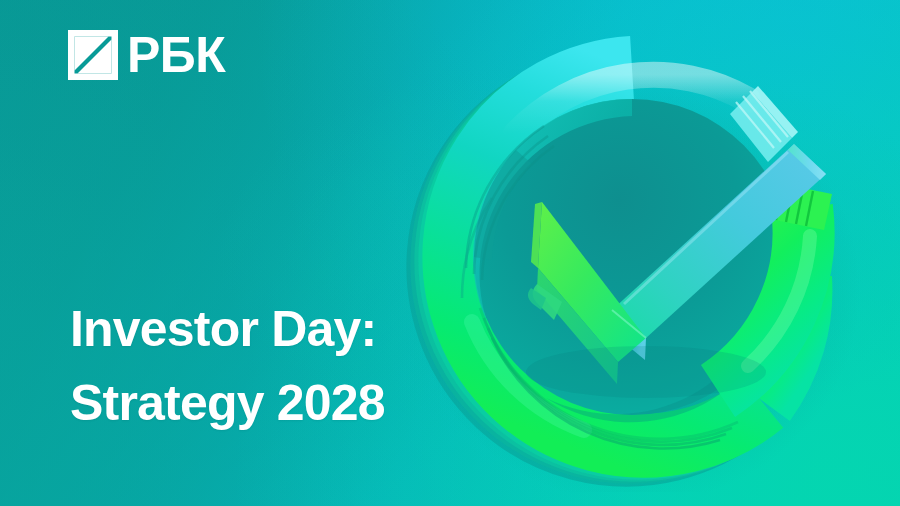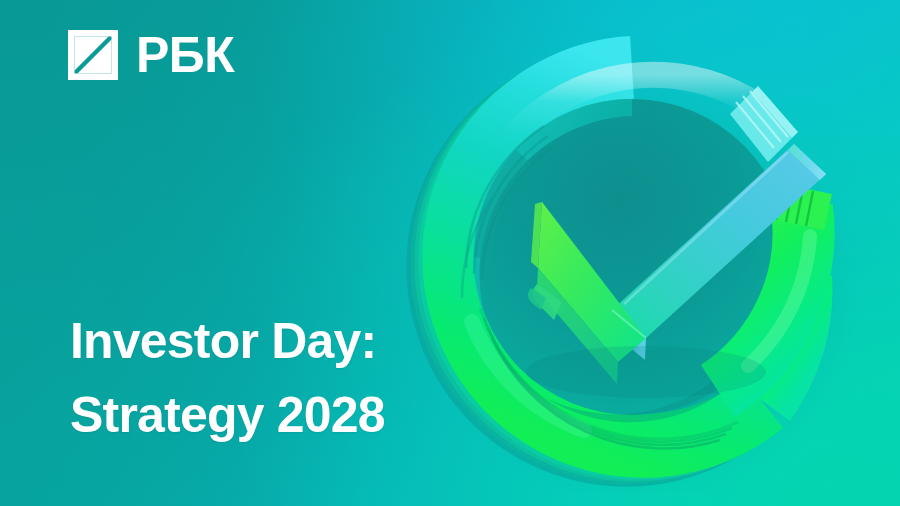--- a/index.html
+++ b/index.html
@@ -57,21 +57,21 @@
     background: radial-gradient(ellipse 60% 55% at 66% 50%, rgba(6,190,178,0.55) 0%, rgba(6,190,178,0) 70%);
   }
 
   
   .logo {
     position: absolute;
     left: 68px;
     top: 29px;
     display: flex;
     align-items: center;
-    gap: 18px;
+    gap: 9px;
     height: 52px;
   }
   .logo-mark {
     width: 50px;
     height: 50px;
     flex: 0 0 auto;
   }
   .logo-text {
     color: #ffffff;
     font-size: 50px;
@@ -79,21 +79,21 @@
     font-weight: 700;
     letter-spacing: -0.5px;
     white-space: nowrap;
     font-family: "Liberation Sans", sans-serif;
   }
 
   
   .headline {
     position: absolute;
     left: 70px;
-    top: 304px;
+    top: 292px;
     color: #ffffff;
     font-weight: 700;
     font-size: 50px;
     line-height: 74px;
     letter-spacing: -0.8px;
     white-space: nowrap;
     font-family: "Liberation Sans", sans-serif;
     text-shadow: 0 1px 2px rgba(0,60,60,0.10);
   }
   .headline .line { display: block; }

